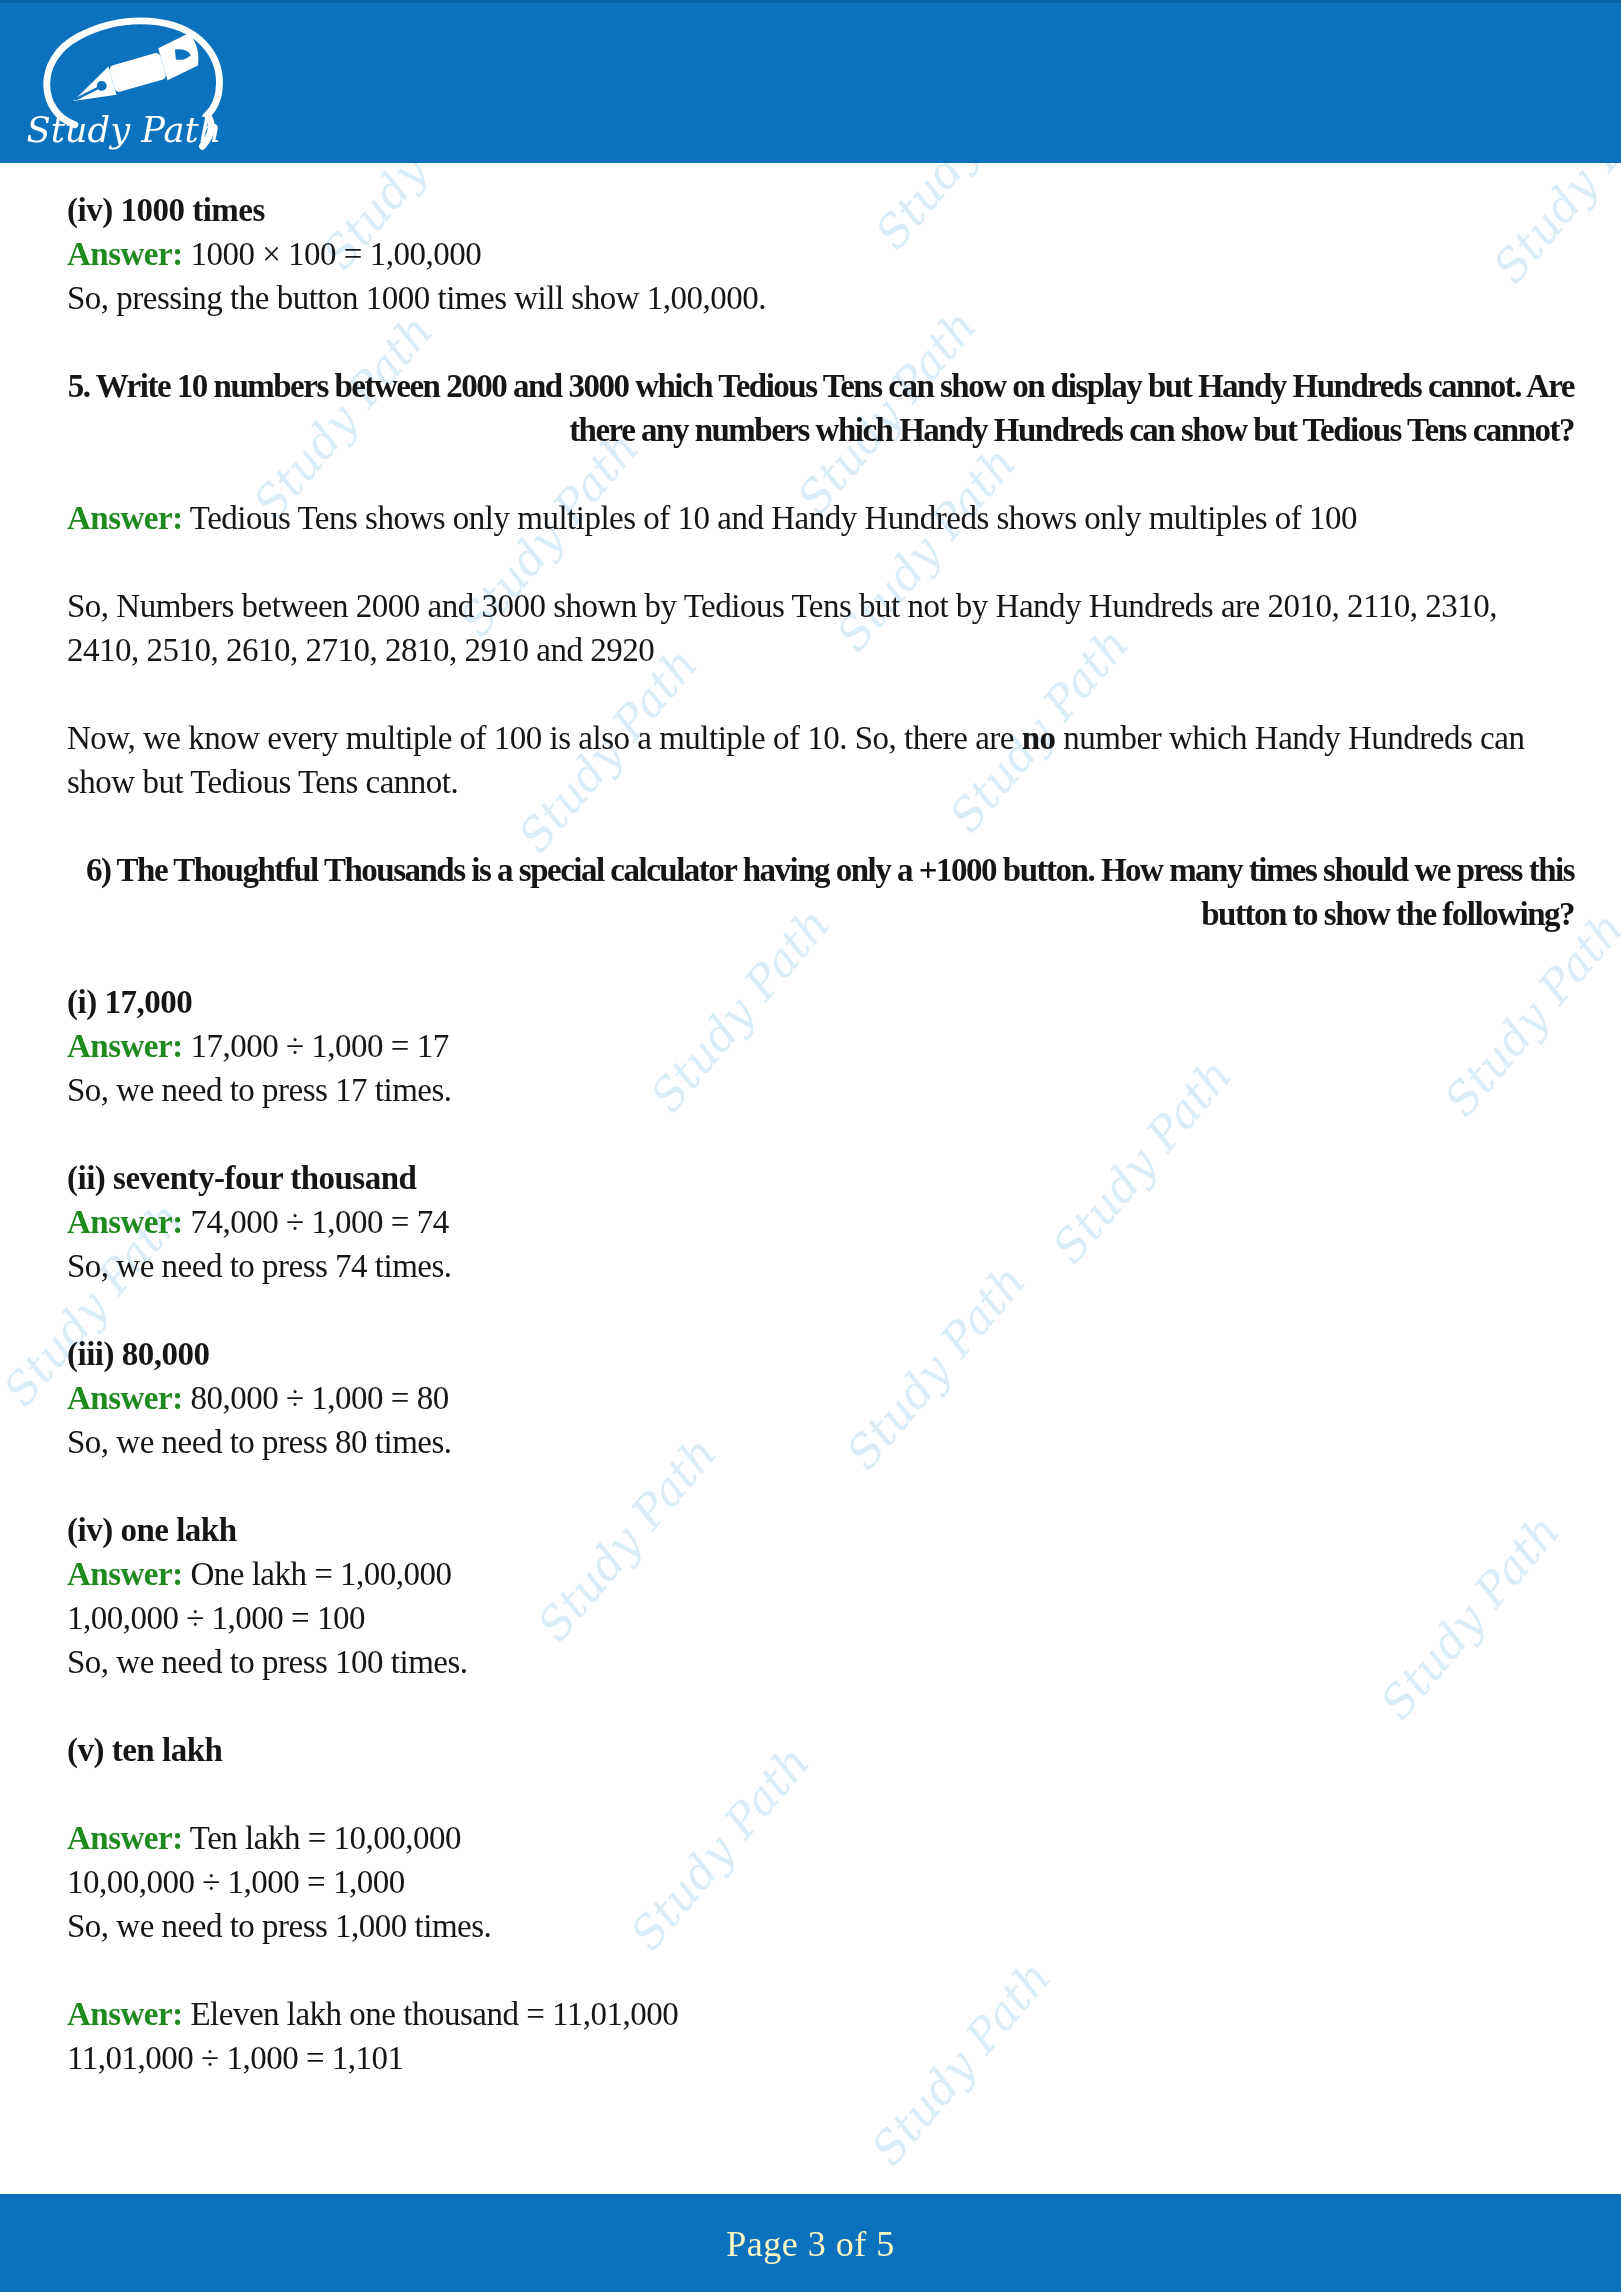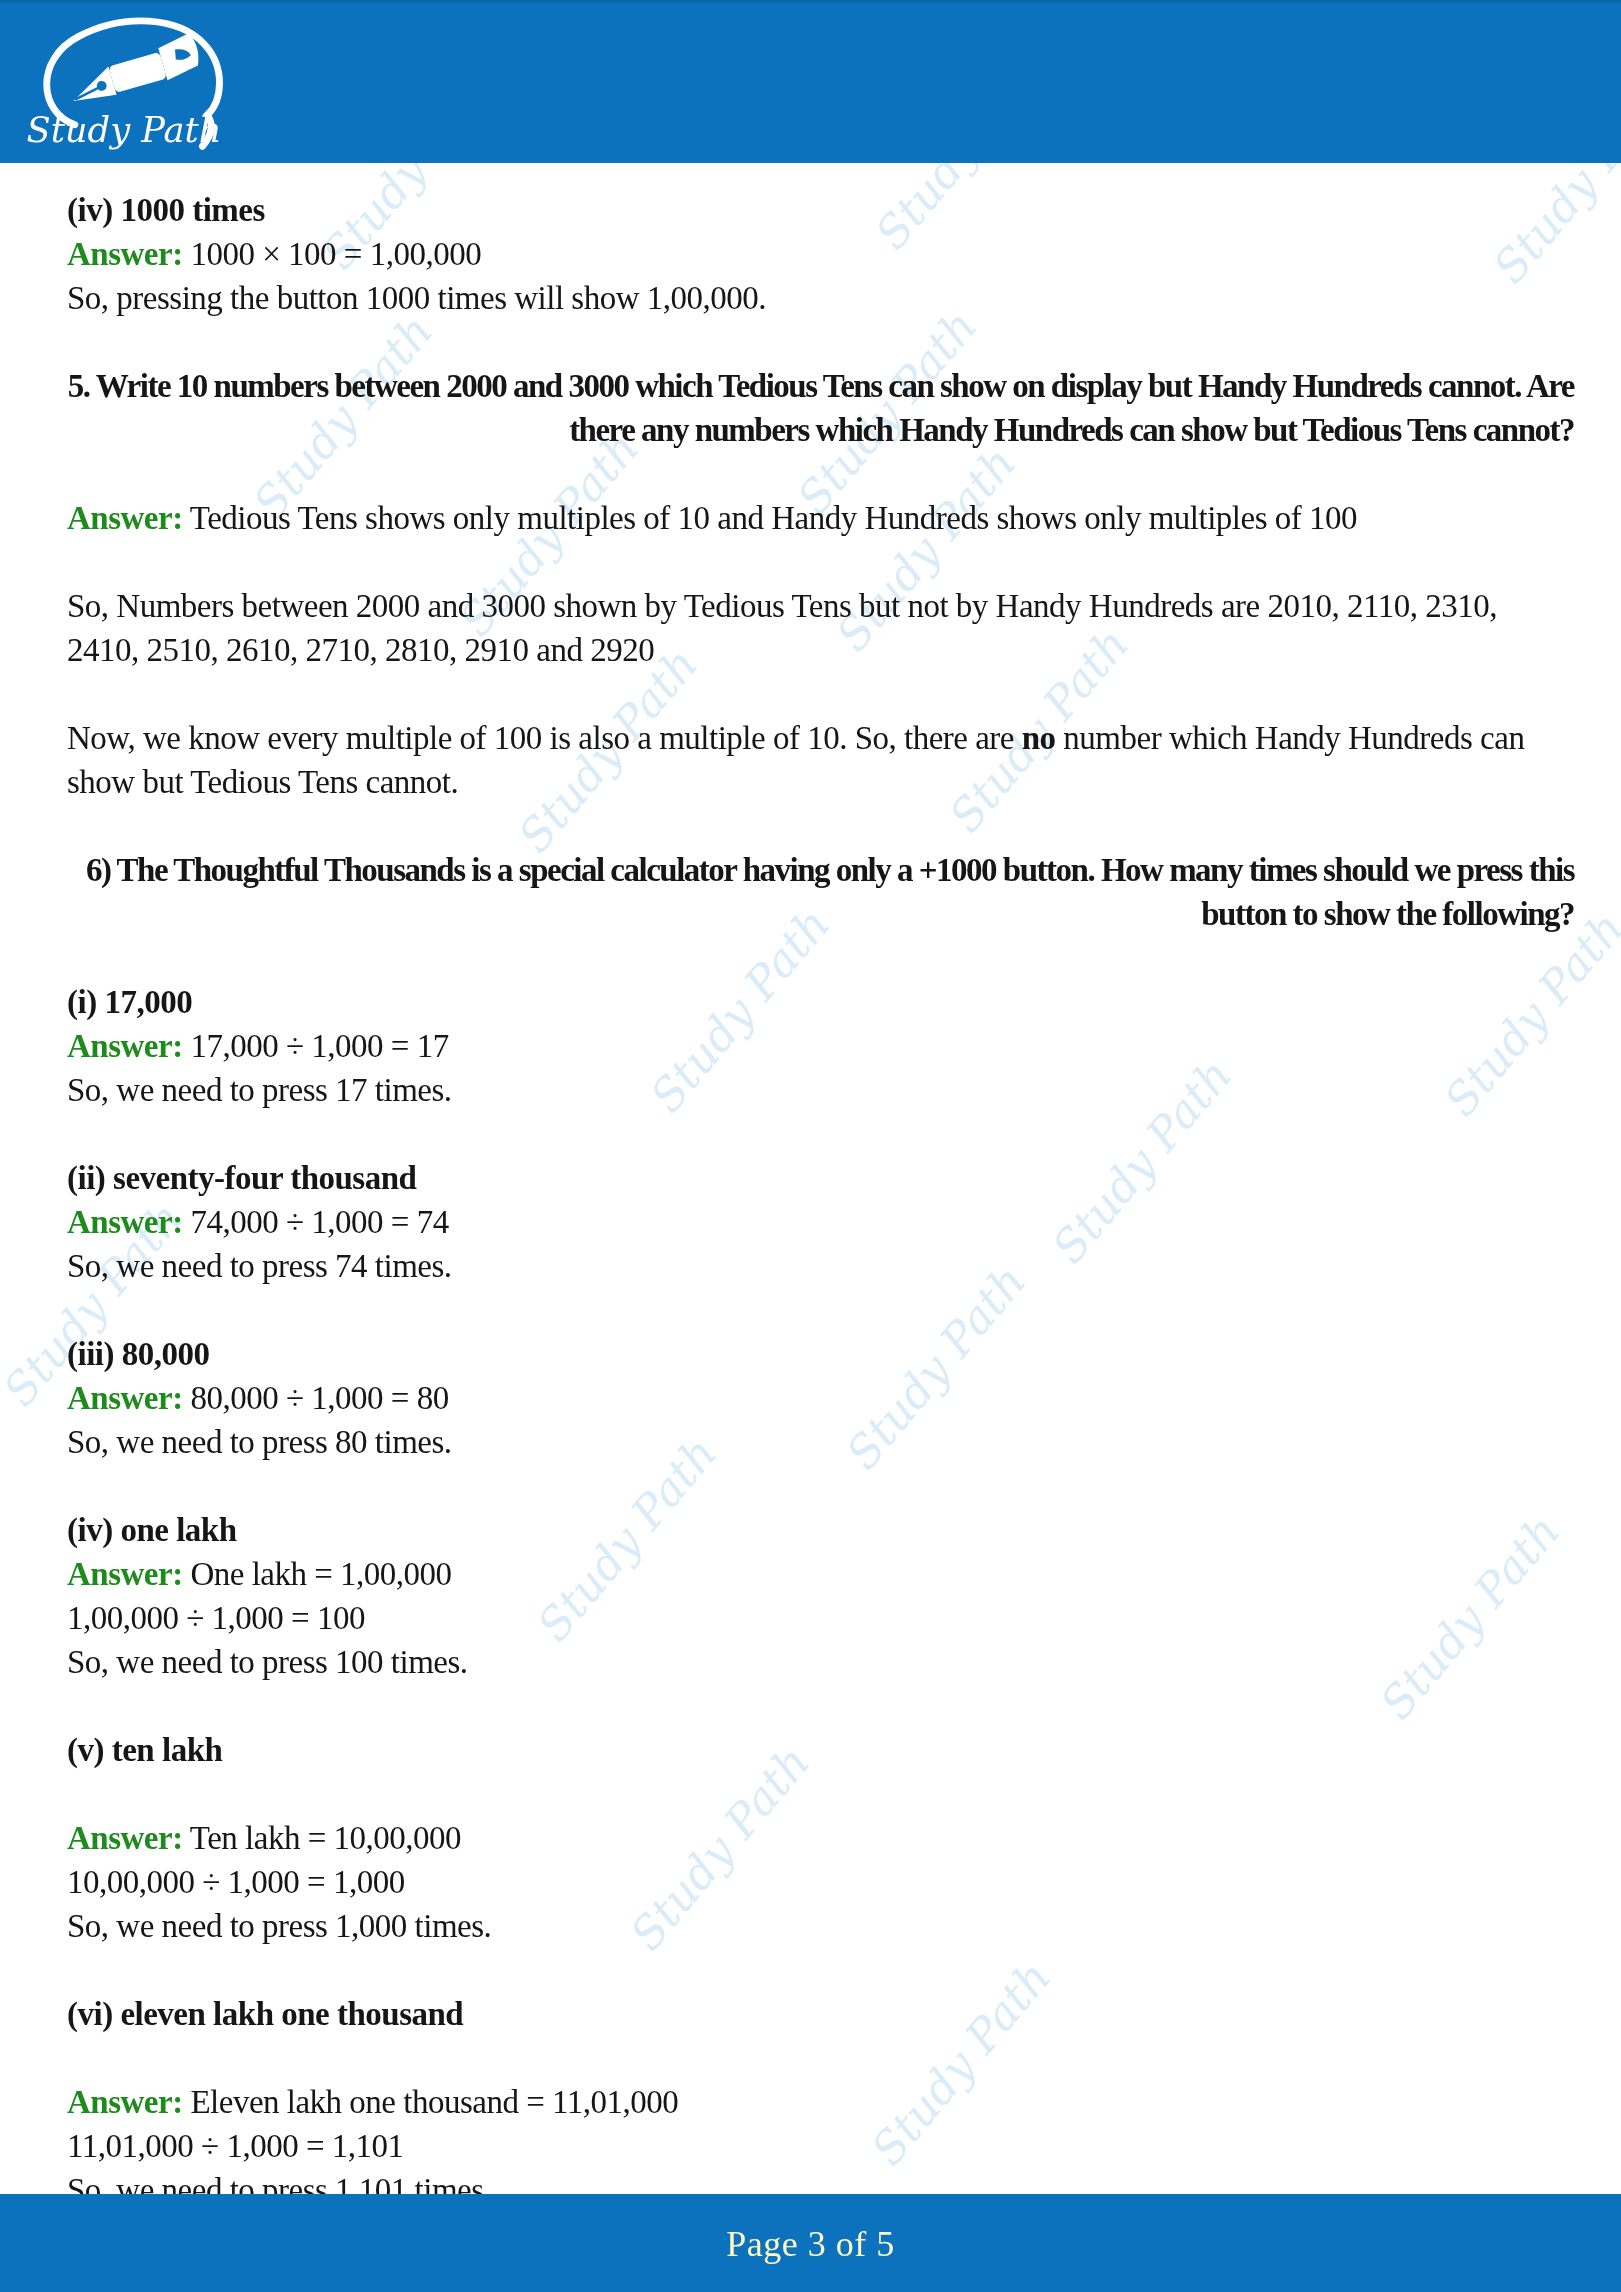--- a/index.html
+++ b/index.html
@@ -148,26 +148,24 @@
     </p>
 
     <p class="bold">(v) ten lakh</p>
 
     <p>
       <span class="answer-label">Answer:</span><span> Ten lakh = 10,00,000</span><br>
       <span>10,00,000 ÷ 1,000 = 1,000</span><br>
       <span>So, we need to press 1,000 times.</span>
     </p>
 
-    <p class="bold">(vi) eleven lakh one thousand</p>
 
     <p>
       <span class="answer-label">Answer:</span><span> Eleven lakh one thousand = 11,01,000</span><br>
       <span>11,01,000 ÷ 1,000 = 1,101</span><br>
-      <span>So, we need to press 1,101 times.</span>
     </p>
 
   </main>
 
   <footer class="band footer">
     <div class="footer-label">Page 3 of 5</div>
   </footer>
 
 </div>
 

